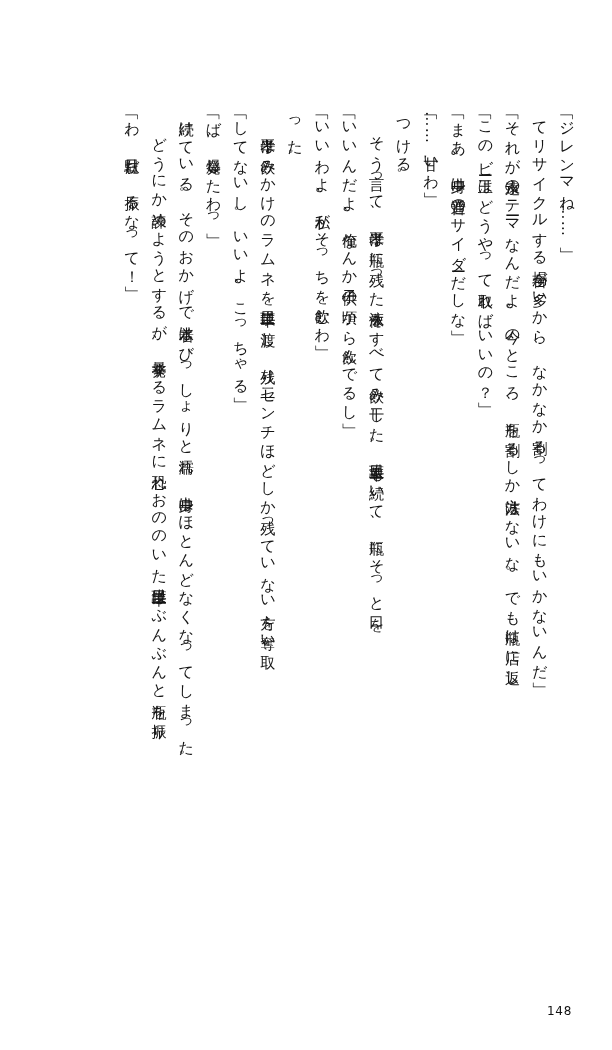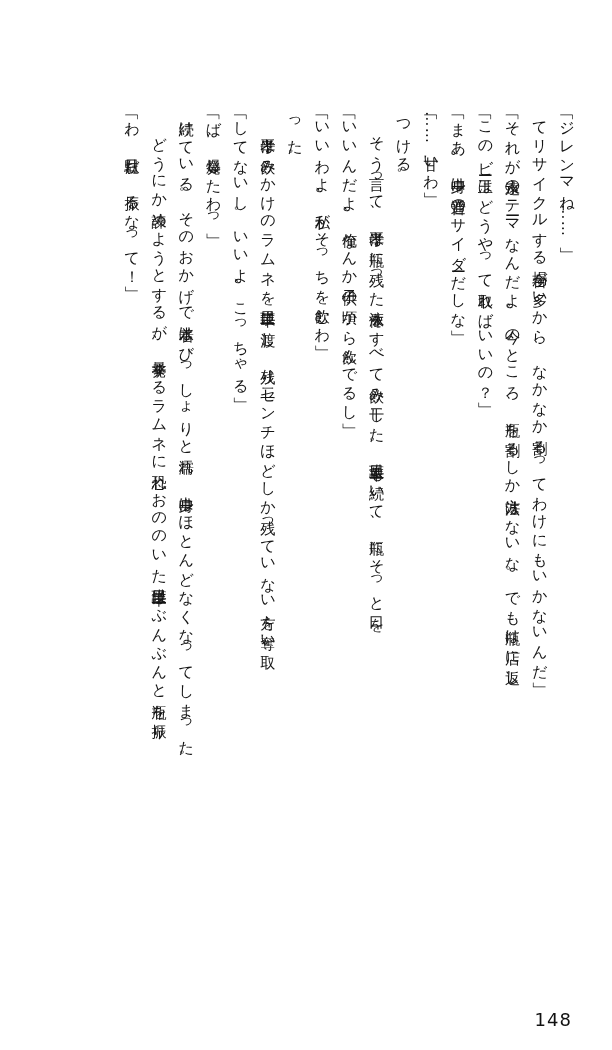--- a/index.html
+++ b/index.html
@@ -40,22 +40,22 @@
     margin-left: 0px;
     width: 27.2px;
     box-sizing: border-box;
     white-space: pre;
     color: #151515;
     font-family: "DejaVu Serif", "Liberation Serif", serif;
   }
   .page-number {
     position: absolute;
     right: 40px;
-    bottom: 20px;
-    font-size: 18px;
+    bottom: 32px;
+    font-size: 12px;
     letter-spacing: 0.06em;
     color: #111111;
     font-family: "DejaVu Sans", "Liberation Sans", sans-serif;
   }
 </style>
 </head>
 <body>
 
 <div class="page">
 

